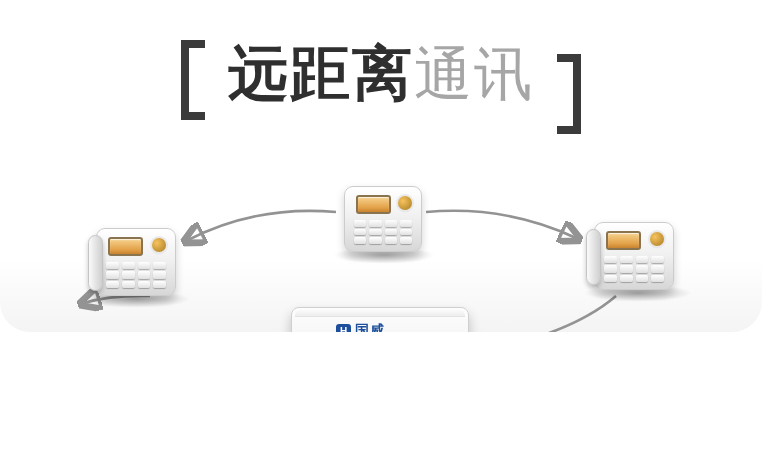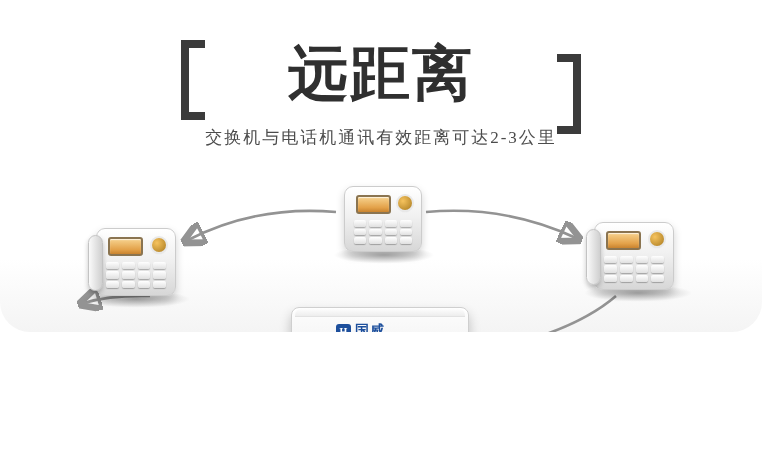--- a/index.html
+++ b/index.html
@@ -7,21 +7,21 @@
     --title-light:#a6a6a6;
     --arrow:#939393;
     --screen-amber:#e3a24a;
     --logo-blue:#1d4f9c;
   }
   *{margin:0;padding:0;box-sizing:border-box;}
   html,body{background:#ffffff;}
   .stage{
     position:relative;width:762px;height:332px;overflow:hidden;
     background:linear-gradient(180deg,#ffffff 0%,#ffffff 78%,#f4f4f4 100%);
-    font-family:Liberation Serif, serif;
+    font-family:Liberation Sans, sans-serif;
     border-radius:30px;
   }
 
   
   .title-row{
     position:absolute;top:34px;left:0;width:100%;
     display:flex;justify-content:center;align-items:baseline;
     letter-spacing:2px;
   }
   .title-bold{font-size:60px;font-weight:900;color:var(--title-dark);}
@@ -111,22 +111,22 @@
 </style>
 </head>
 <body>
 
 <div class="stage">
 
   <span class="bracket bracket-left"></span>
   <span class="bracket bracket-right"></span>
   <div class="title-row">
     <span class="title-bold">远距离</span>
-  </div>
-  <div class="subtitle">交换机与电话机通讯有效距离可达2-3公里</div>
+      <span class="title-light">通讯</span>
+  </div>
 
   <svg class="arrows" viewBox="0 0 762 464">
     <defs>
       <marker id="ah" markerWidth="9" markerHeight="9" refX="6.5" refY="4.5" orient="auto" markerUnits="strokeWidth">
         <path d="M0,0 L9,4.5 L0,9 z" fill="var(--arrow,#939393)" stroke="none"></path>
       </marker>
     </defs>
     <path d="M336,212 Q256,205 188,240" marker-end="url(#ah)"></path>
     <path d="M426,212 Q506,205 576,238" marker-end="url(#ah)"></path>
     <path d="M150,296 Q110,295 84,303" marker-end="url(#ah)"></path>

